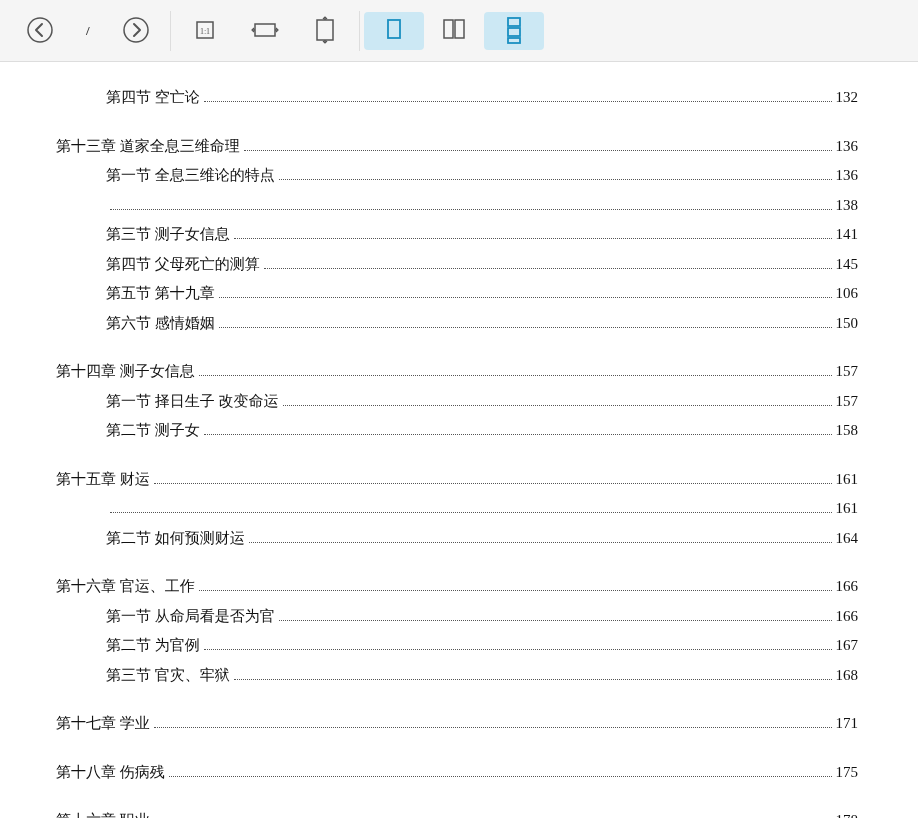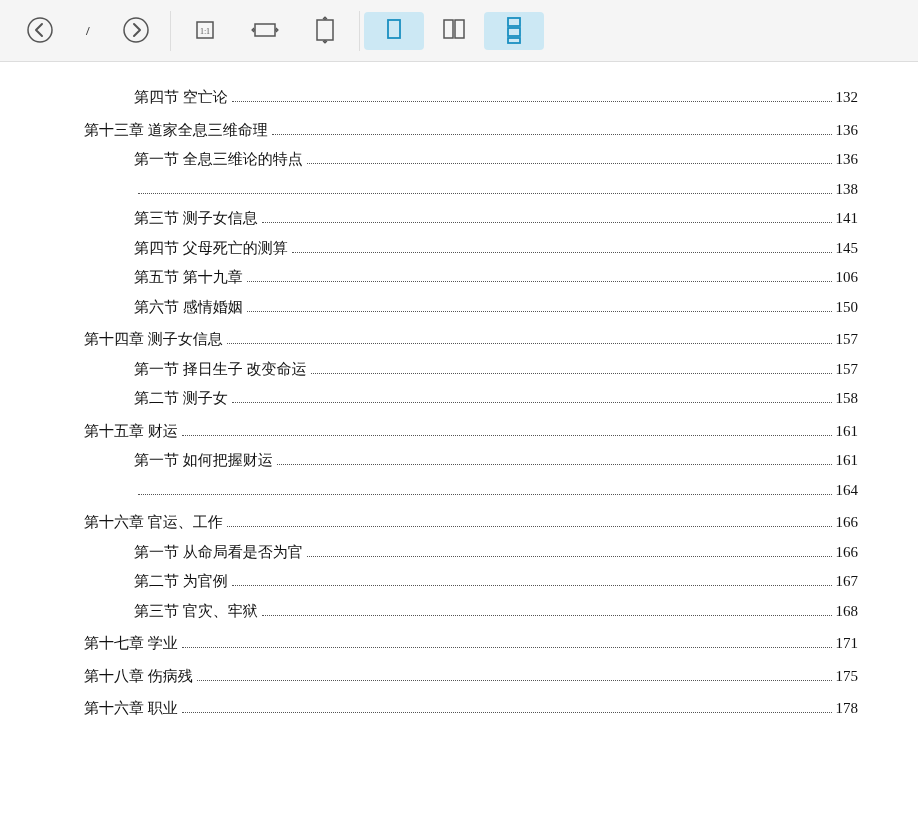--- a/index.html
+++ b/index.html
@@ -61,38 +61,38 @@
       color: #333;
     }
     .divider {
       width: 1px;
       height: 40px;
       background: #ddd;
       margin: 0 4px;
     }
     
     .content {
-      padding: 20px 60px 20px 84px;
+      padding: 20px 60px 20px 56px;
       font-size: 15px;
       line-height: 1.9;
       color: #111;
       height: calc(818px - 62px);
       overflow-y: auto;
     }
     .toc-entry {
       display: flex;
       align-items: baseline;
       width: 100%;
       font-size: 15px;
       color: #111;
       margin: 1px 0;
     }
     .toc-entry.chapter {
       font-weight: normal;
-      margin-top: 4px;
+      margin-top: 20px;
     }
     .toc-entry.section {
       padding-left: 50px;
     }
     .toc-title {
       white-space: nowrap;
       flex-shrink: 0;
     }
     .toc-dots {
       flex: 1;
@@ -246,25 +246,25 @@
       <span class="toc-title">第二节    测子女</span>
       <span class="toc-dots"></span>
       <span class="toc-page">158</span>
     </div>
     <div class="toc-entry chapter">
       <span class="toc-title">第十五章   财运</span>
       <span class="toc-dots"></span>
       <span class="toc-page">161</span>
     </div>
     <div class="toc-entry section">
-      <span class="toc-title">第一节    如何把握财运</span>
       <span class="toc-dots"></span>
       <span class="toc-page">161</span>
     </div>
     <div class="toc-entry section">
+      <span class="toc-title">第二节    如何预测财运</span>
       <span class="toc-dots"></span>
       <span class="toc-page">164</span>
     </div>
     <div class="toc-entry chapter">
       <span class="toc-title">第十六章   官运、工作</span>
       <span class="toc-dots"></span>
       <span class="toc-page">166</span>
     </div>
     <div class="toc-entry section">
       <span class="toc-title">第一节    从命局看是否为官</span>

